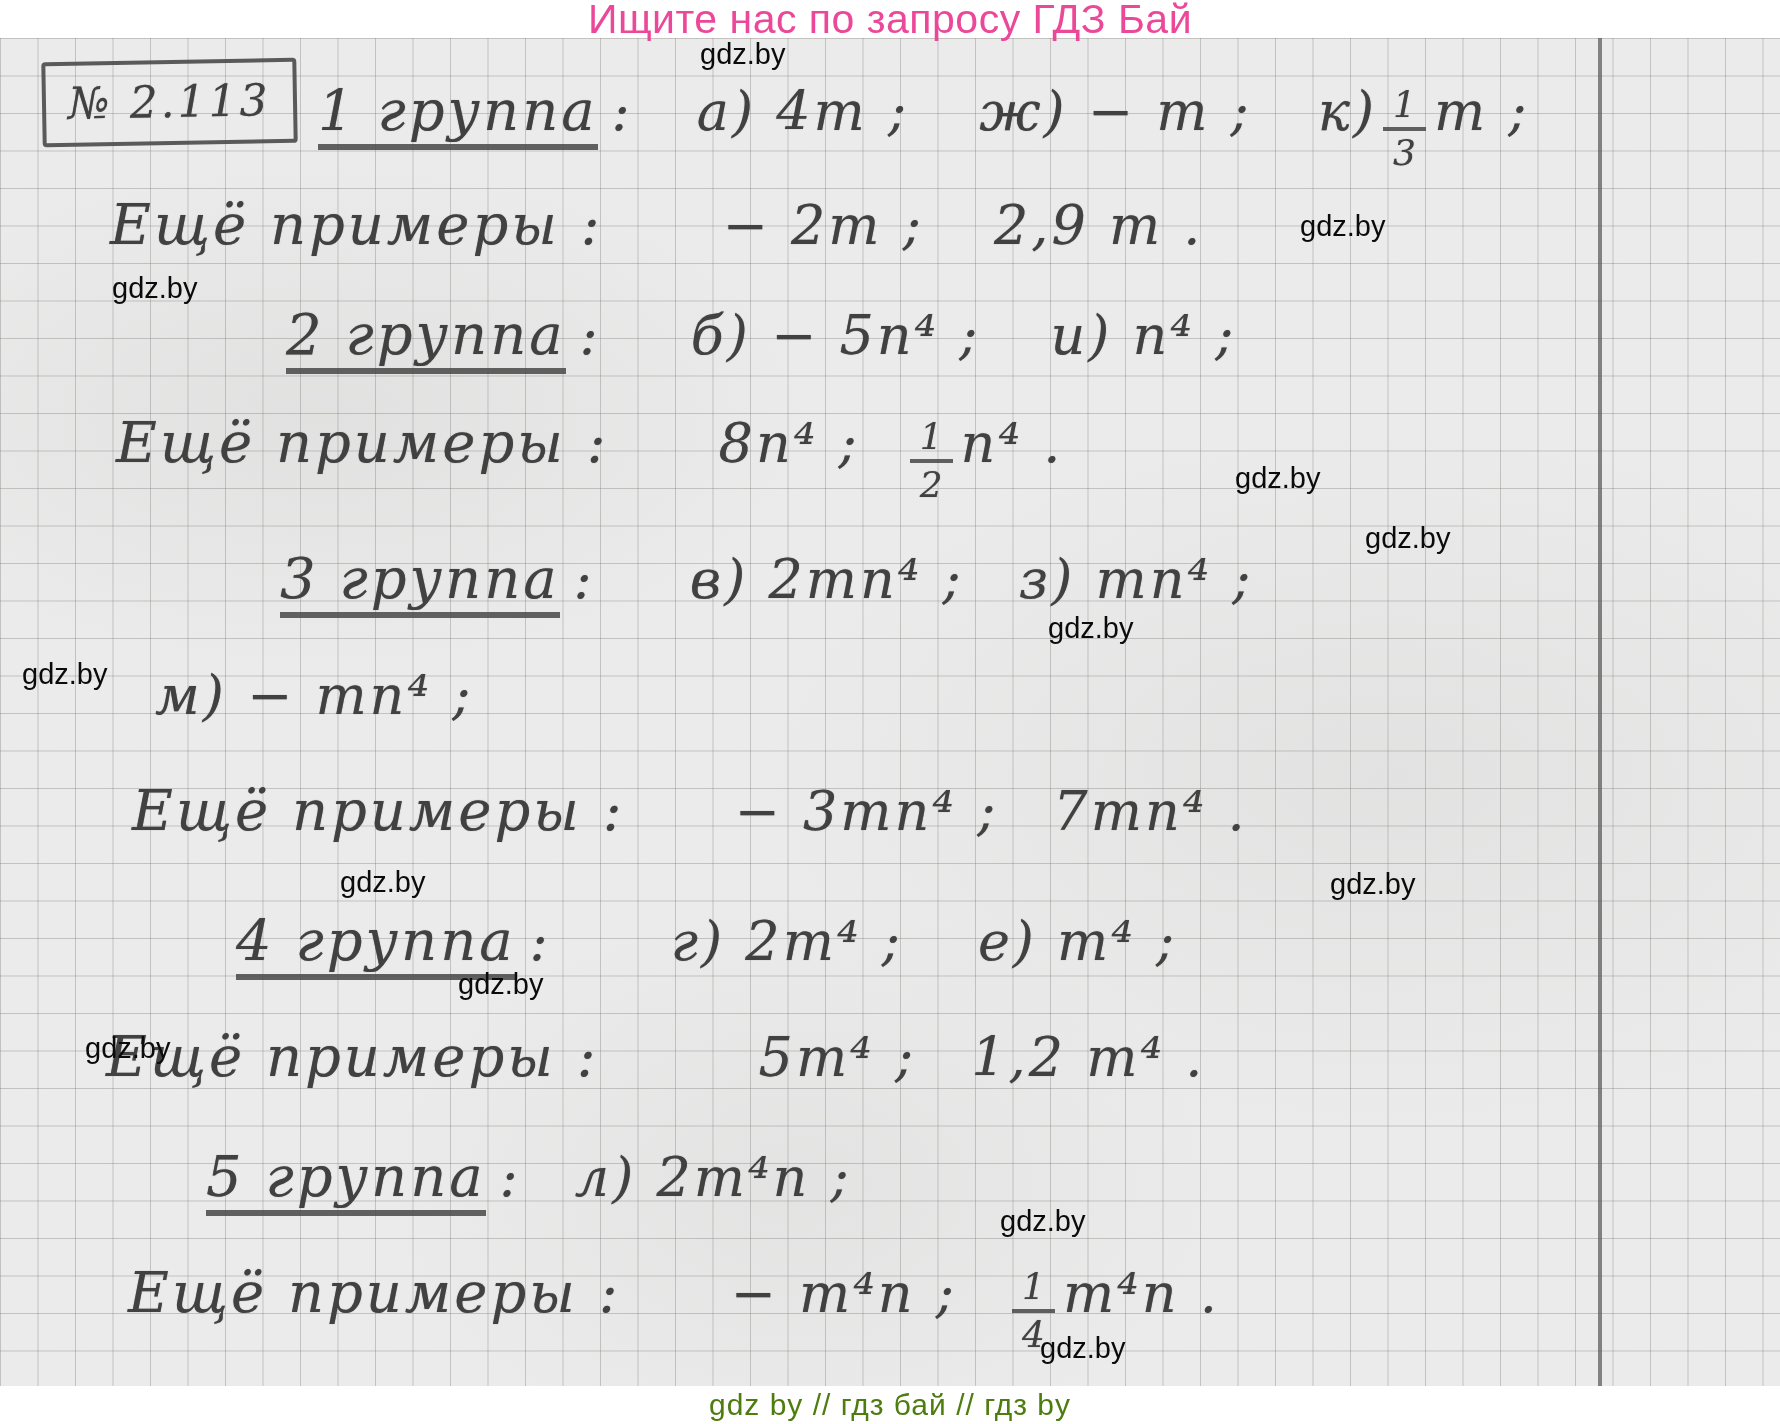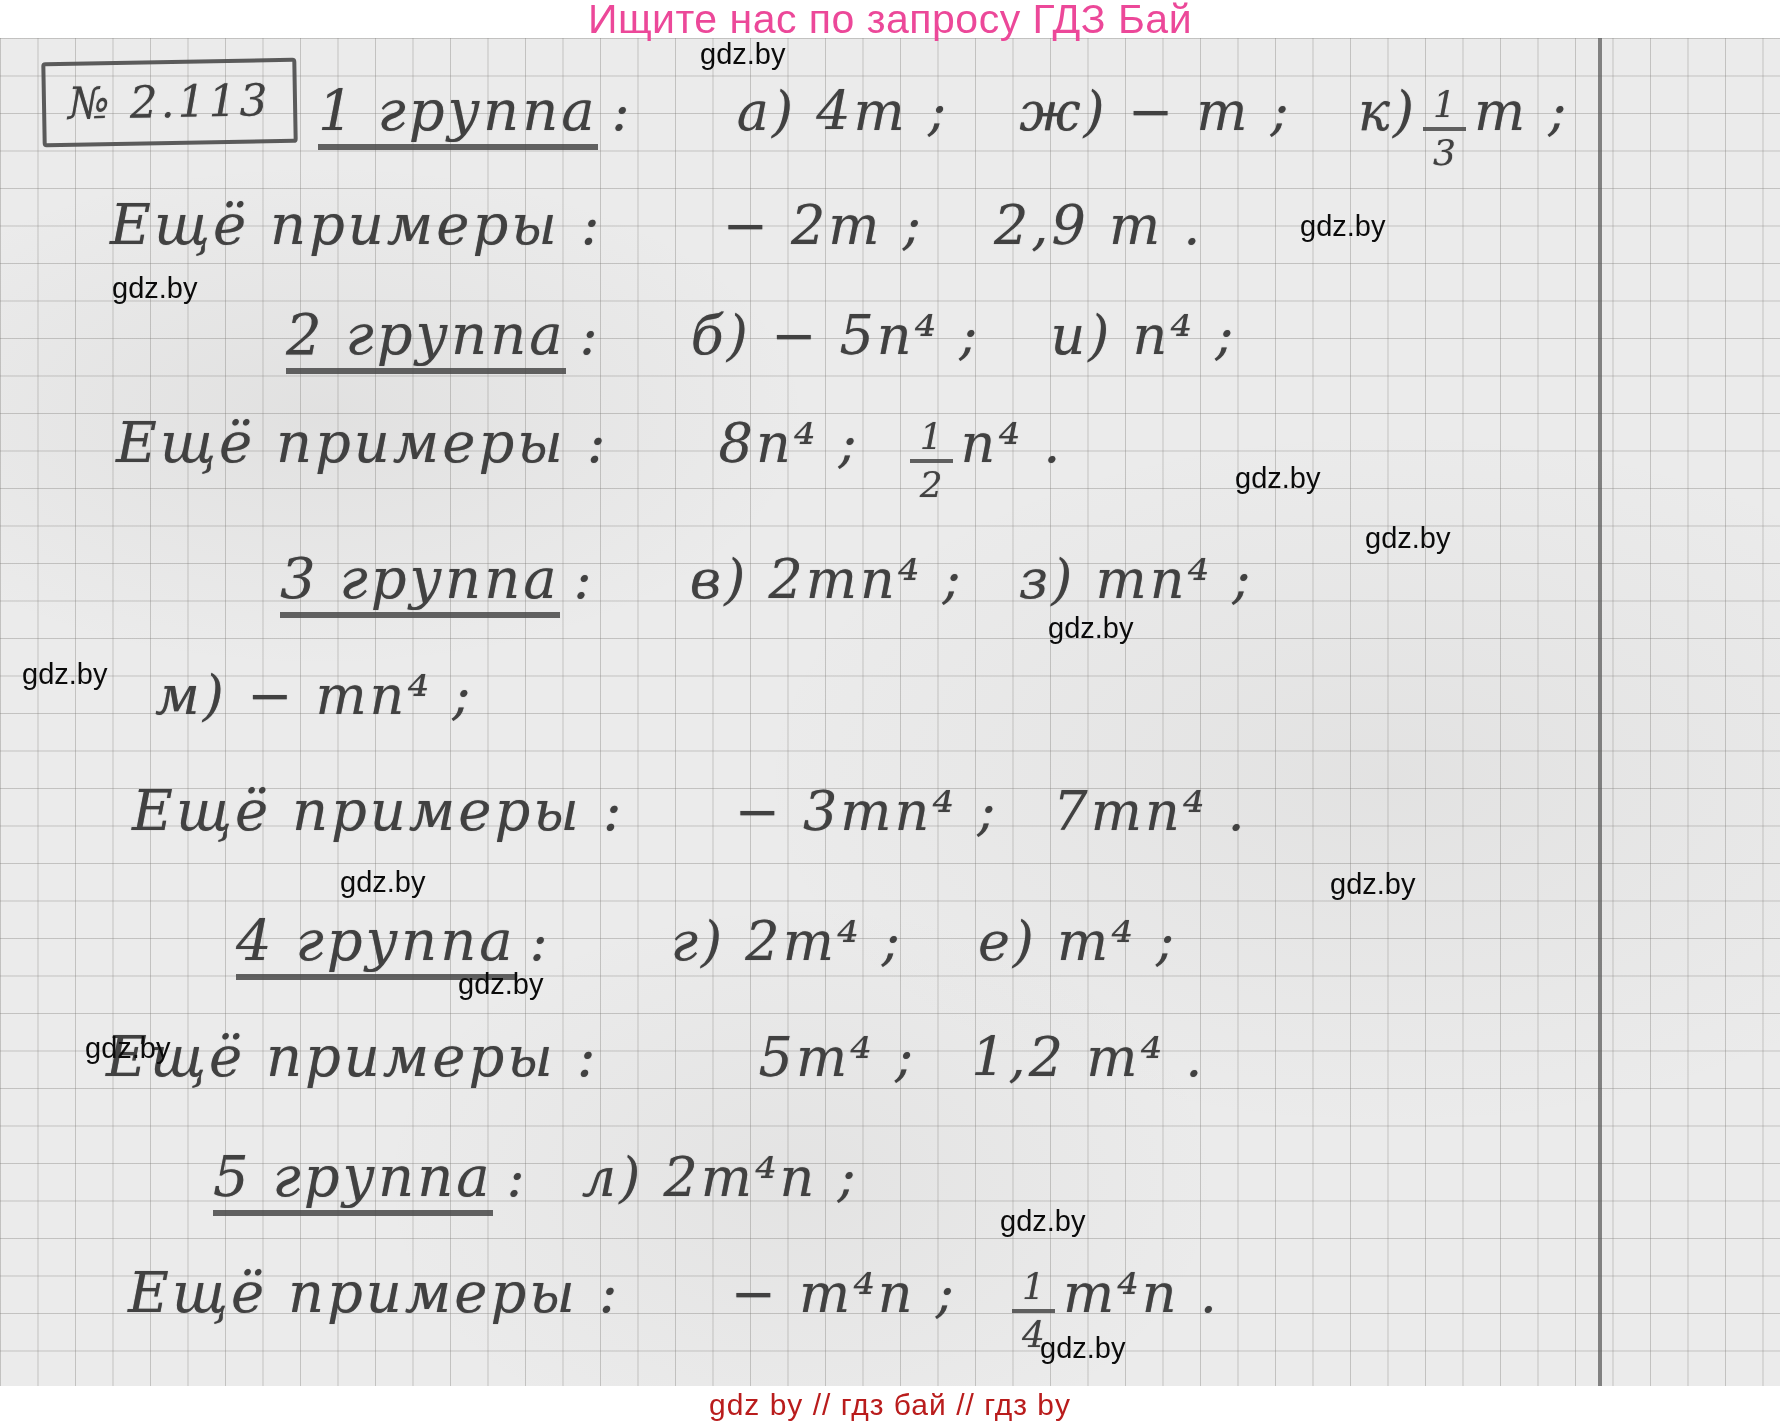--- a/index.html
+++ b/index.html
@@ -7,21 +7,21 @@
 
   .page{position:relative;width:1780px;height:1424px;background:#fff;
         font-family:"Liberation Sans",sans-serif;}
 
   
   .strip{position:absolute;left:0;width:100%;display:flex;align-items:center;
          justify-content:center;background:#ffffff;z-index:5;}
   .strip.top{top:0;height:38px;}
   .strip.bottom{bottom:0;height:38px;}
   .green-text{color:#ec4899;font-size:41px;letter-spacing:.5px;}
-  .purple-text{color:#b91c1c;font-size:30px;letter-spacing:1px;}
+  .purple-text{color:#4d7c0f;font-size:30px;letter-spacing:1px;}
 
   
   .paper{position:absolute;left:0;top:38px;width:1780px;height:1348px;
     background-color:#ebebeb;
     background-image:
       radial-gradient(700px 360px at 18% 28%, rgba(125,122,118,.09), transparent 70%),
       radial-gradient(900px 500px at 78% 55%, rgba(125,122,118,.08), transparent 70%),
       radial-gradient(600px 400px at 45% 85%, rgba(125,122,118,.07), transparent 70%),
       linear-gradient(to right, rgba(128,126,122,.38) 1px, transparent 1px),
       linear-gradient(to bottom, rgba(128,126,122,.38) 1px, transparent 1px);
@@ -78,21 +78,21 @@
   <span class="wm" style="left:458px;top:968px">gdz.by</span>
   <span class="wm" style="left:85px;top:1032px">gdz.by</span>
   <span class="wm" style="left:1000px;top:1205px">gdz.by</span>
   <span class="wm" style="left:1040px;top:1332px">gdz.by</span>
 
   <div class="numbox hw">№ 2.113</div>
 
   <div class="row" style="left:318px;top:78px">
     <span class="hw u" style="font-size:56px">1 группа</span>
     <span class="hw colon">:</span>
-    <span class="hw" style="margin-left:104px">а) 4m ;</span>
+    <span class="hw" style="margin-left:64px">а) 4m ;</span>
     <span class="hw" style="margin-left:70px">ж) − m ;</span>
     <span class="hw" style="margin-left:66px">к)</span>
     <span class="frac">
       <span class="fn">1</span>
       <span class="fd">3</span>
     </span>
     <span class="hw" style="margin-left:2px">m ;</span>
   </div>
 
   <div class="row" style="left:110px;top:192px">
@@ -141,21 +141,21 @@
     <span class="hw" style="margin-left:120px">г) 2m⁴ ;</span>
     <span class="hw" style="margin-left:75px">е) m⁴ ;</span>
   </div>
 
   <div class="row" style="left:106px;top:1024px">
     <span class="hw" style="font-size:56px">Ещё примеры :</span>
     <span class="hw" style="margin-left:160px">5m⁴ ;</span>
     <span class="hw" style="margin-left:55px">1,2 m⁴ .</span>
   </div>
 
-  <div class="row" style="left:213px;top:1144px">
+  <div class="row" style="left:206px;top:1144px">
     <span class="hw u" style="font-size:56px">5 группа</span>
     <span class="hw colon">:</span>
     <span class="hw" style="margin-left:54px">л) 2m⁴n ;</span>
   </div>
 
   <div class="row" style="left:128px;top:1260px">
     <span class="hw" style="font-size:56px">Ещё примеры :</span>
     <span class="hw" style="margin-left:110px">− m⁴n ;</span>
     <span class="frac" style="margin-left:55px">
       <span class="fn">1</span>

